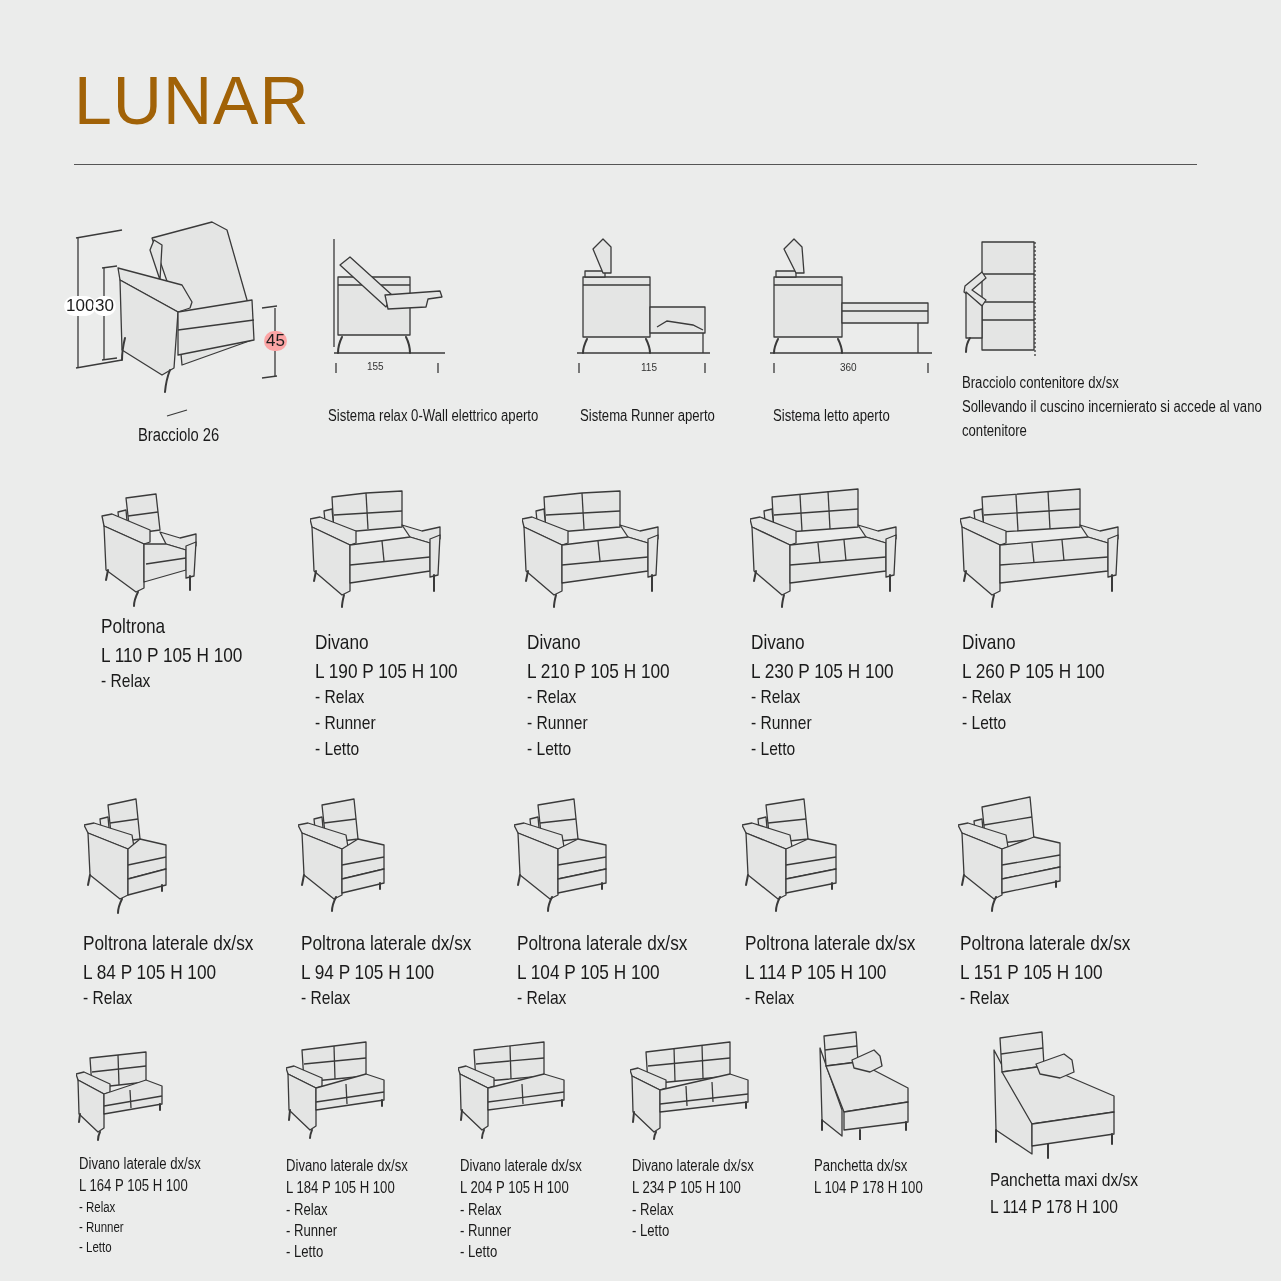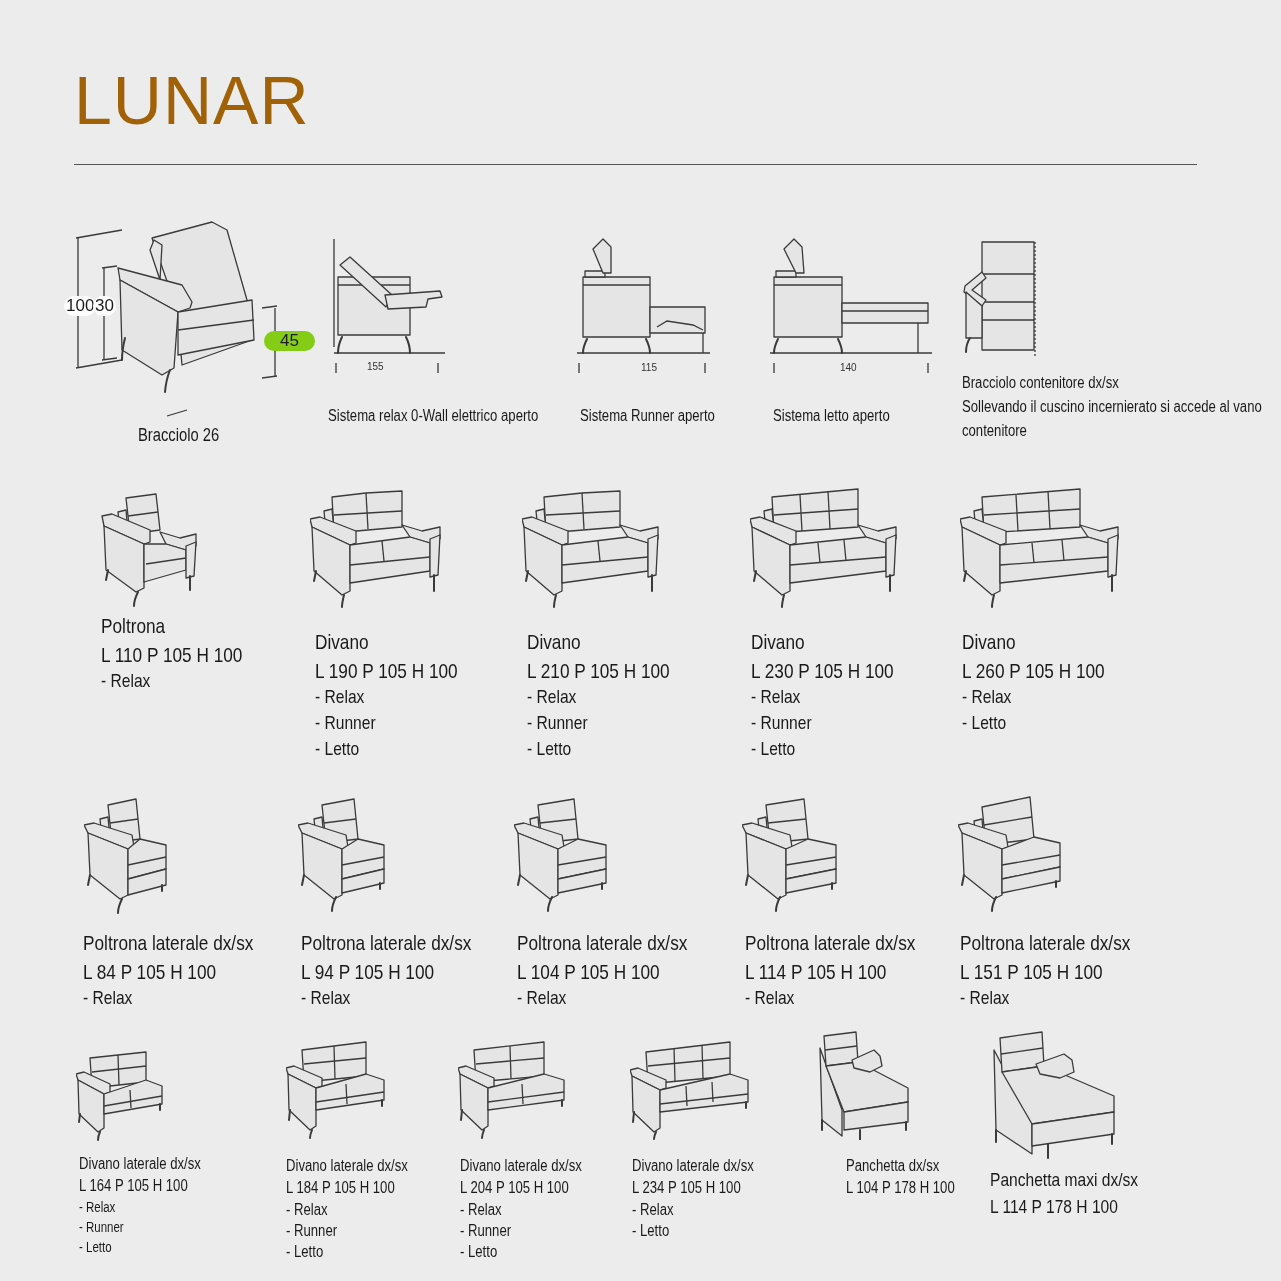--- a/index.html
+++ b/index.html
@@ -43,21 +43,21 @@
   <line class="st" x1="116" y1="110" x2="192" y2="100"></line>
   <path class="lg" d="M63 118 Q60 130 60 140"></path>
     <path class="lg" d="M108 150 Q104 160 103 172"></path>
   <line class="st" x1="200" y1="88" x2="215" y2="86"></line>
     <line class="st" x1="200" y1="158" x2="215" y2="156"></line>
   <line class="st" x1="213" y1="88" x2="213" y2="156"></line>
   <line class="st" x1="105" y1="196" x2="125" y2="190"></line>
 </svg>
 <div class="abs cond" style="left:64px;top:296px;font-size:17px;background:#fff;padding:0 2px">100</div>
 <div class="abs cond" style="left:93px;top:296px;font-size:17px;background:#fff;padding:0 2px">30</div>
-<div class="abs cond" style="left:264px;top:331px;font-size:17px;background:#84cc16;padding:0 16px">45</div>
+<div class="abs cond" style="left:264px;top:331px;font-size:17px;background:#fca5a5;padding:0 2px">45</div>
 <div class="abs cap" style="left:138px;top:425px;font-size:18px">Bracciolo 26</div>
 
 <svg class="abs" style="left:330px;top:235px" width="120" height="140">
   <line class="st" x1="4" y1="4" x2="4" y2="112"></line>
   <path class="ln" d="M8 42 L80 42 L80 100 L8 100 Z"></path>
     <line class="st" x1="8" y1="50" x2="80" y2="50"></line>
   <path class="ln" d="M10 30 L20 22 L62 60 L56 72 Z"></path>
   <path class="ln" d="M55 60 L110 56 L112 62 L98 64 L96 72 L58 74 Z"></path>
   <path class="lg" d="M12 102 Q8 110 8 118"></path>
     <path class="lg" d="M76 102 Q80 110 80 118"></path>
@@ -92,21 +92,21 @@
   <path class="ln" d="M14 14 L24 4 L32 12 L34 38 L26 38 Z"></path>
   <path class="ln" d="M72 68 L158 68 L158 88 L72 88 Z"></path>
     <line class="st" x1="72" y1="76" x2="158" y2="76"></line>
   <path class="lg" d="M8 104 Q4 112 4 118"></path>
     <path class="lg" d="M68 104 Q72 112 72 118"></path>
   <line class="st" x1="148" y1="88" x2="148" y2="118"></line>
   <line class="st" x1="0" y1="118" x2="162" y2="118"></line>
   <line class="st" x1="4" y1="128" x2="4" y2="138"></line>
     <line class="st" x1="158" y1="128" x2="158" y2="138"></line>
 </svg>
-<div class="abs dimnum" style="left:840px;top:362px">140</div>
+<div class="abs dimnum" style="left:840px;top:362px">360</div>
 <div class="abs cap" style="left:773px;top:407px">Sistema letto aperto</div>
 
 <svg class="abs" style="left:960px;top:238px" width="80" height="118">
   <path class="ln" d="M22 4 L74 4 L74 112 L22 112 Z"></path>
   <line class="st" x1="22" y1="36" x2="74" y2="36"></line>
     <line class="st" x1="22" y1="64" x2="74" y2="64"></line>
     <line class="st" x1="22" y1="82" x2="74" y2="82"></line>
   <line class="st" x1="75" y1="4" x2="75" y2="118" style="stroke-dasharray:2 2"></line>
   <path class="ln" d="M5 48 L22 34 L26 40 L12 52 L26 62 L22 68 L4 54 Z"></path>
   <path class="ln" d="M6 54 L22 68 L22 100 L6 100 Z"></path>
@@ -425,20 +425,20 @@
   <div class="opt" style="font-size:16px;line-height:21px">- Relax</div>
   <div class="opt" style="font-size:16px;line-height:21px">- Runner</div>
   <div class="opt" style="font-size:16px;line-height:21px">- Letto</div>
 </div>
 <div class="item small" style="left:632px;top:1155px">
   <div class="name">Divano laterale dx/sx</div>
   <div class="dims">L 234 P 105 H 100</div>
   <div class="opt" style="font-size:16px;line-height:21px">- Relax</div>
   <div class="opt" style="font-size:16px;line-height:21px">- Letto</div>
 </div>
-<div class="item small" style="left:846px;top:1155px">
+<div class="item small" style="left:814px;top:1155px">
   <div class="name">Panchetta dx/sx</div>
   <div class="dims">L 104 P 178 H 100</div>
 </div>
 <div class="item" style="left:990px;top:1166px">
   <div class="name" style="font-size:19px;line-height:27px">Panchetta maxi dx/sx</div>
   <div class="dims" style="font-size:19px;line-height:27px">L 114 P 178 H 100</div>
 </div>
 
 </body></html>

